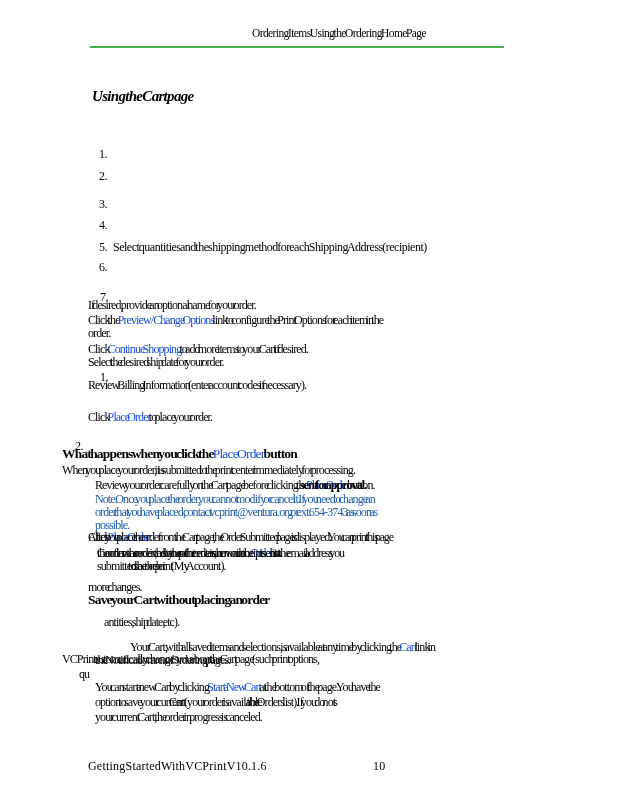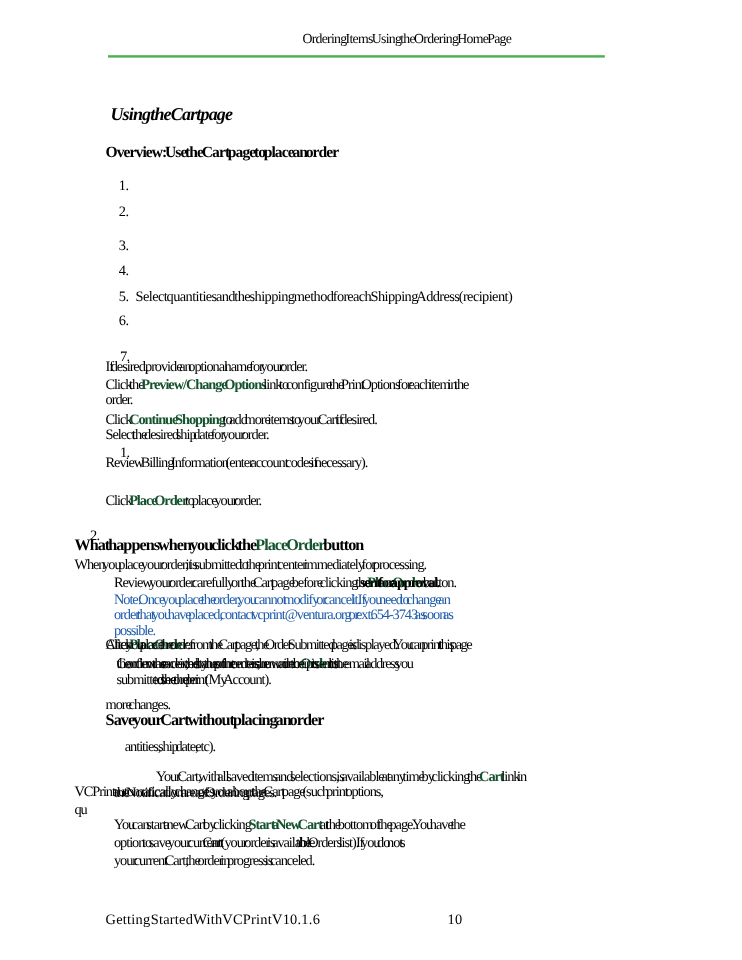--- a/index.html
+++ b/index.html
@@ -25,35 +25,34 @@
   .hdr{font-size:11.5px;letter-spacing:-0.6px;word-spacing:-3px;}
   .rule{position:absolute;height:2px;background:#4caf50;}
   .title{
     position:absolute;font-size:15px;font-weight:bold;font-style:italic;
     letter-spacing:-0.7px;word-spacing:-3px;white-space:nowrap;text-align:right;
   }
   .h2{
     position:absolute;font-size:13.5px;font-weight:bold;
     letter-spacing:-0.8px;word-spacing:-3.5px;white-space:nowrap;
   }
-  .lk{color:#14532d;font-weight:bold;text-decoration:none;cursor:pointer;}
+  .lk{color:#1d4ed8;font-weight:normal;text-decoration:none;cursor:pointer;}
   .note{color:#1f5ca9;}
   .num{font-size:12px;}
   .ftr{font-size:12px;letter-spacing:0.2px;}
 </style>
 </head>
 <body>
 
 <div class="page">
 
   <div class="ln hdr" style="top:27px;right:78px;">Ordering Items Using the Ordering Home Page</div>
   <div class="rule" style="left:90px;top:46px;width:448px;"></div>
 
   <div class="title" style="left:92px;top:88px;">Using the Cart page</div>
-  <div class="h2" style="left:88px;top:119px;font-size:13px;">Overview: Use the Cart page to place an order</div>
 
   <div class="ln num" style="left:99px;top:148px;">1.</div>
   <div class="ln num" style="left:99px;top:170px;">2.</div>
   <div class="ln num" style="left:99px;top:198px;">3.</div>
   <div class="ln num" style="left:99px;top:219px;">4.</div>
   <div class="ln num" style="left:99px;top:241px;">5.</div>
   <div class="ln" style="left:113px;top:241px;">Select quantities and the shipping method for each Shipping Address (recipient)</div>
   <div class="ln num" style="left:99px;top:261px;">6.</div>
   <div class="ln num" style="left:100px;top:291px;">7.</div>
 
@@ -95,21 +94,21 @@
 
   <div class="ln tight" style="left:88px;top:581px;">more changes.</div>
 
   <div class="h2" style="left:88px;top:592px;">Save your Cart without placing an order</div>
 
   <div class="ln tight" style="left:104px;top:616px;">antities, ship date, etc).</div>
 
   <div class="ln tight" style="left:95px;top:641px;margin-left:35px;"><span>Your Cart, with all saved items and selections, is available at any time by clicking the </span><a class="lk">Cart</a><span> link in</span></div>
   <div class="ln tight" style="left:62px;top:653px;">VCPrint automatically changes you about the Cart page (such print options,</div>
   <div class="ln tight" style="left:95px;top:654px;">the Notification area of Ordering pages.</div>
-  <div class="ln tight" style="left:62px;top:668px;">qu</div>
+  <div class="ln tight" style="left:79px;top:668px;">qu</div>
 
   <div class="ln tight" style="left:95px;top:681px;"><span>You can start a new Cart by clicking </span><a class="lk">Start a New Cart</a><span> at the bottom of the page. You have the</span></div>
   <div class="ln tight pre" style="left:95px;top:696px;">option to save your current        Cart (your order is available        the Orders list). If you do not s</div>
   <div class="ln tight" style="left:95px;top:711px;">your current Cart, the order in progress is canceled.</div>
 
   <div class="ln ftr" style="left:88px;top:760px;">Getting Started With VCPrint V10.1.6</div>
   <div class="ln ftr" style="left:373px;top:760px;">10</div>
 
 </div>
 

